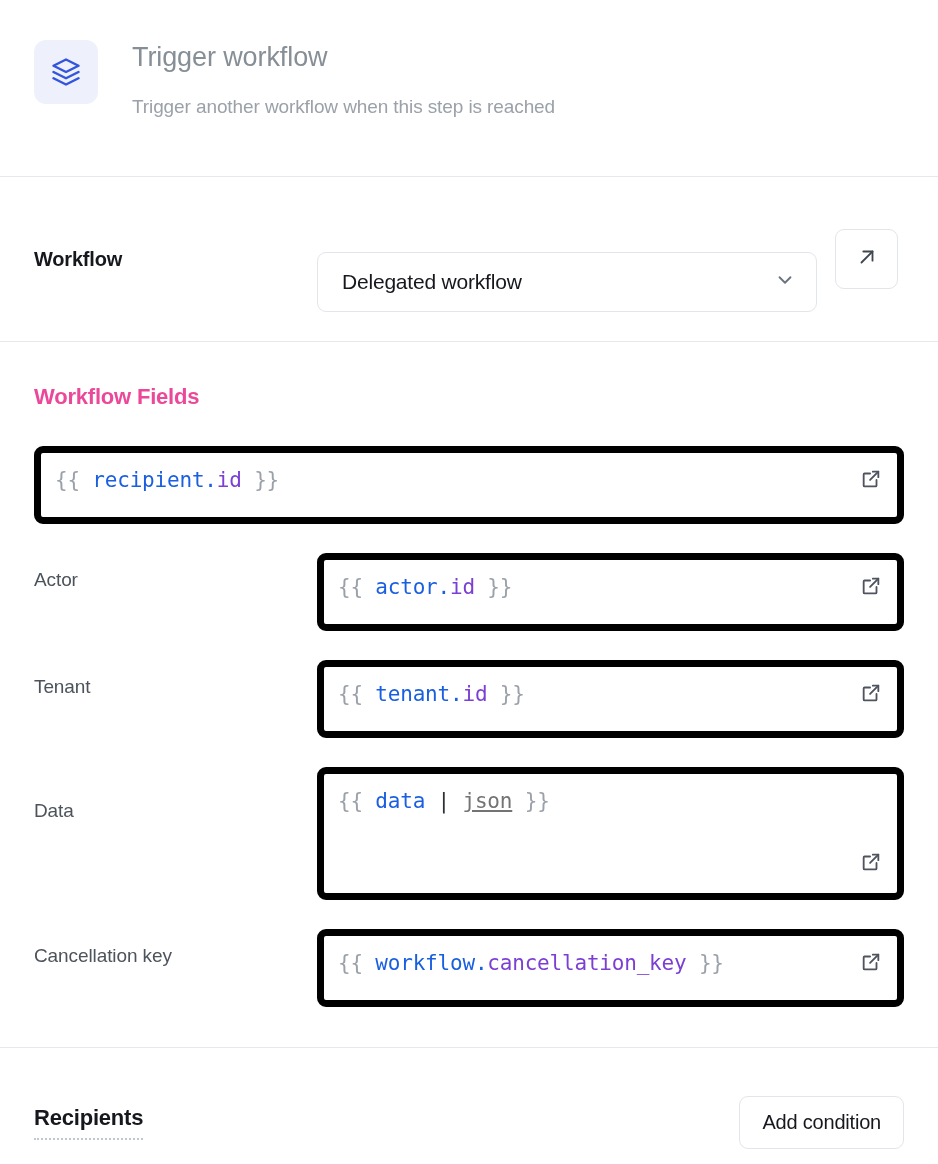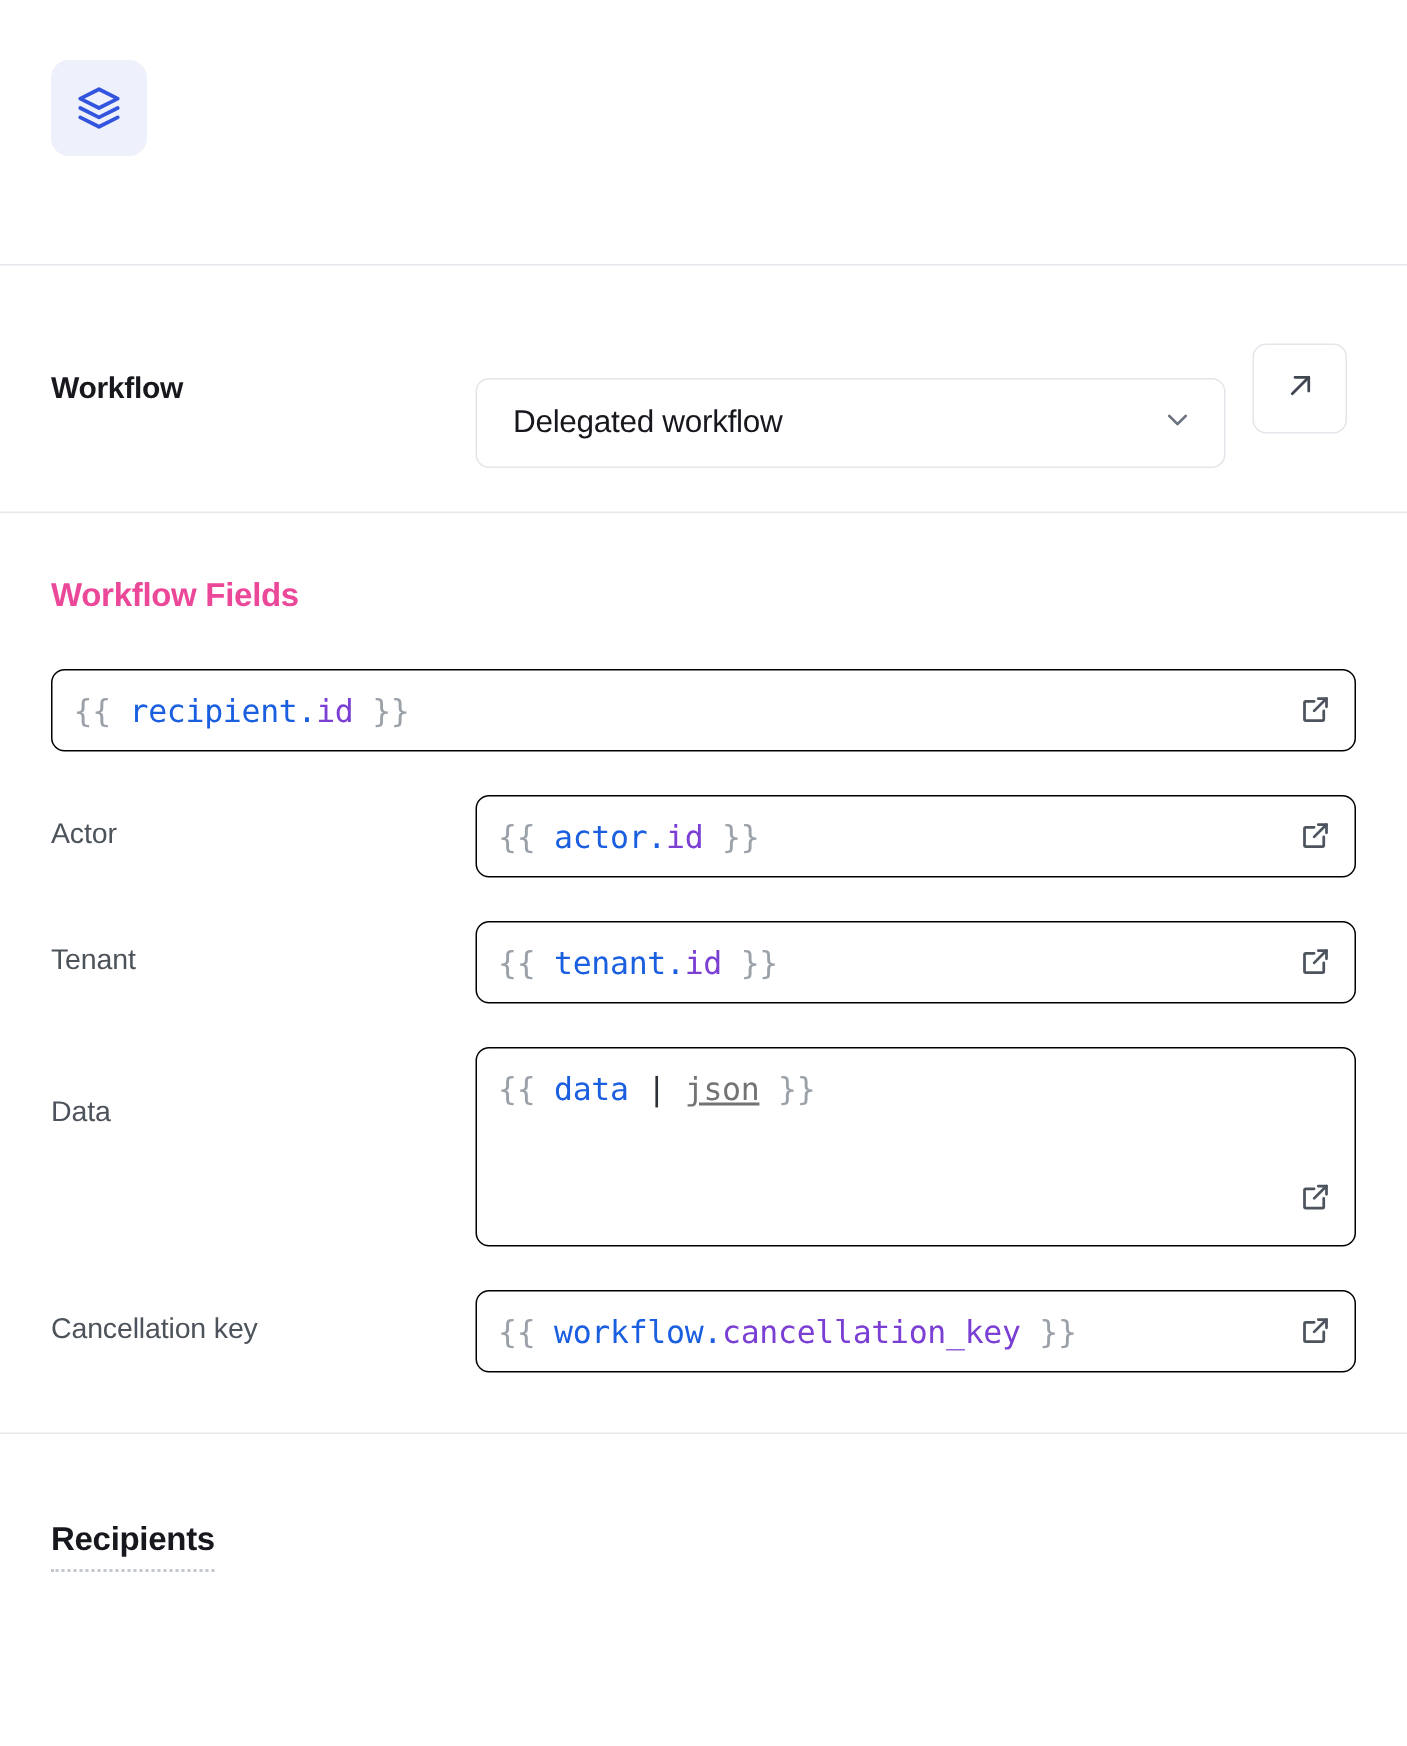--- a/index.html
+++ b/index.html
@@ -147,27 +147,27 @@
     font-size: 19px;
     color: #4d535b;
     letter-spacing: -0.1px;
     padding-top: 16px;
   }
   .field-label.tall { padding-top: 33px; }
 
   .field-input {
     position: relative;
     flex: 1;
-    border: 1px solid #000000;
+    border: 7px solid #000000;
     border-radius: 9px;
     background: #ffffff;
     min-height: 55px;
     display: flex;
     align-items: flex-start;
-    padding: 13px 56px 1px 14px;
+    padding: 13px 56px 22px 14px;
   }
   .field-input.multiline { min-height: 133px; }
 
   .code {
     font-family: "DejaVu Sans Mono", "Liberation Mono", monospace;
     font-size: 21px;
     line-height: 29px;
     letter-spacing: -0.2px;
     white-space: pre;
   }
@@ -225,20 +225,24 @@
 
 <div class="panel">
 
   <div class="header">
     <div class="header-icon-box">
       <svg width="30" height="30" viewBox="0 0 24 24" fill="none" stroke="#3355dd" stroke-width="2" stroke-linecap="round" stroke-linejoin="round">
         <polygon points="12 2 2 7 12 12 22 7 12 2"></polygon>
         <polyline points="2 17 12 22 22 17"></polyline>
         <polyline points="2 12 12 17 22 12"></polyline>
       </svg>
+    </div>
+    <div class="header-text">
+      <div class="header-title">Trigger workflow</div>
+      <div class="header-subtitle">Trigger another workflow when this step is reached</div>
     </div>
   </div>
 
   <div class="divider"></div>
 
   <div class="workflow-section">
     <div class="workflow-label">Workflow</div>
     <div class="select-wrap">
       <div class="select-box">
         <span class="select-value">Delegated workflow</span>
@@ -318,15 +322,16 @@
               </svg></span>
           </div>
         </div>
       </div>
   </div>
 
   <div class="divider"></div>
 
   <div class="conditions-section">
     <div class="conditions-title">Recipients</div>
+    <button class="btn-add">Add condition</button>
   </div>
 
 </div>
 
 </body></html>

